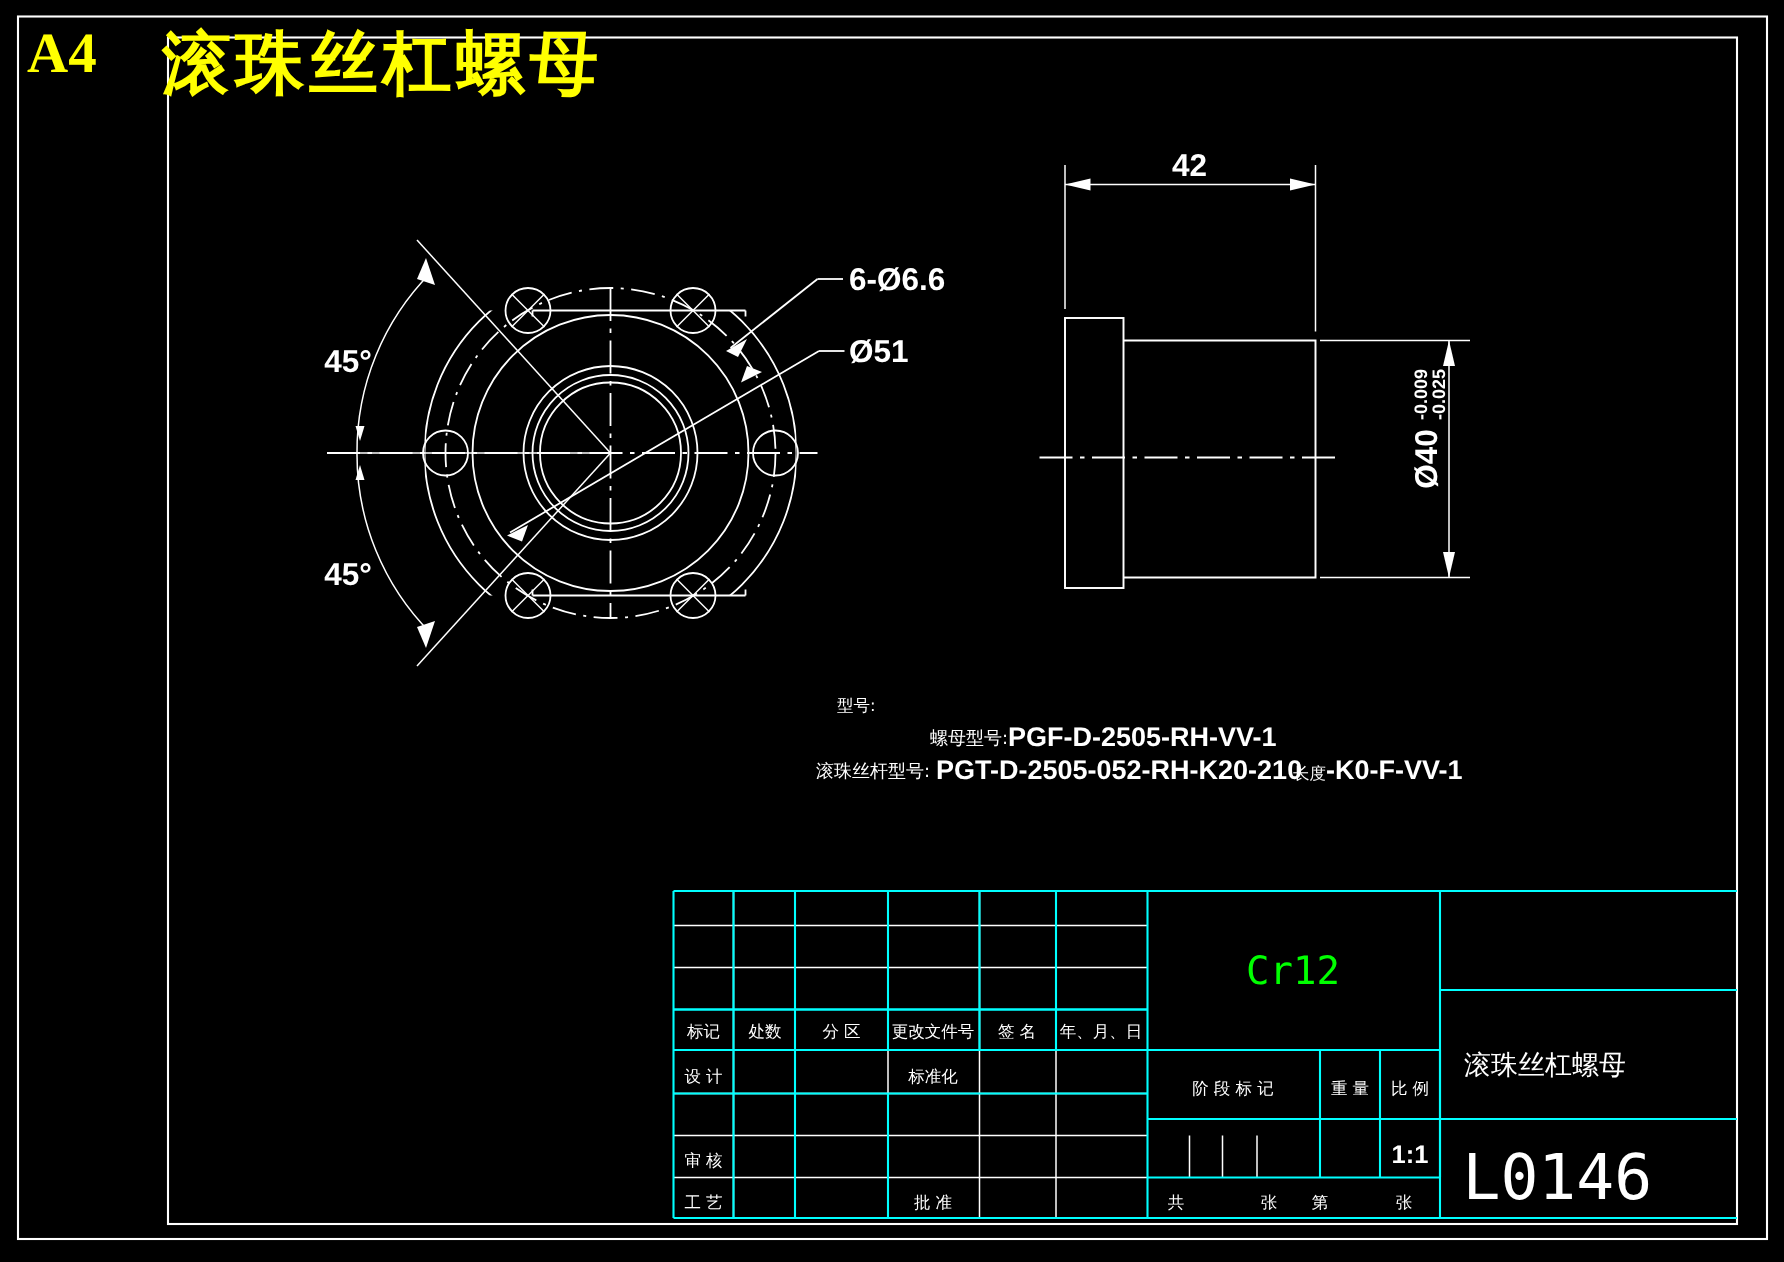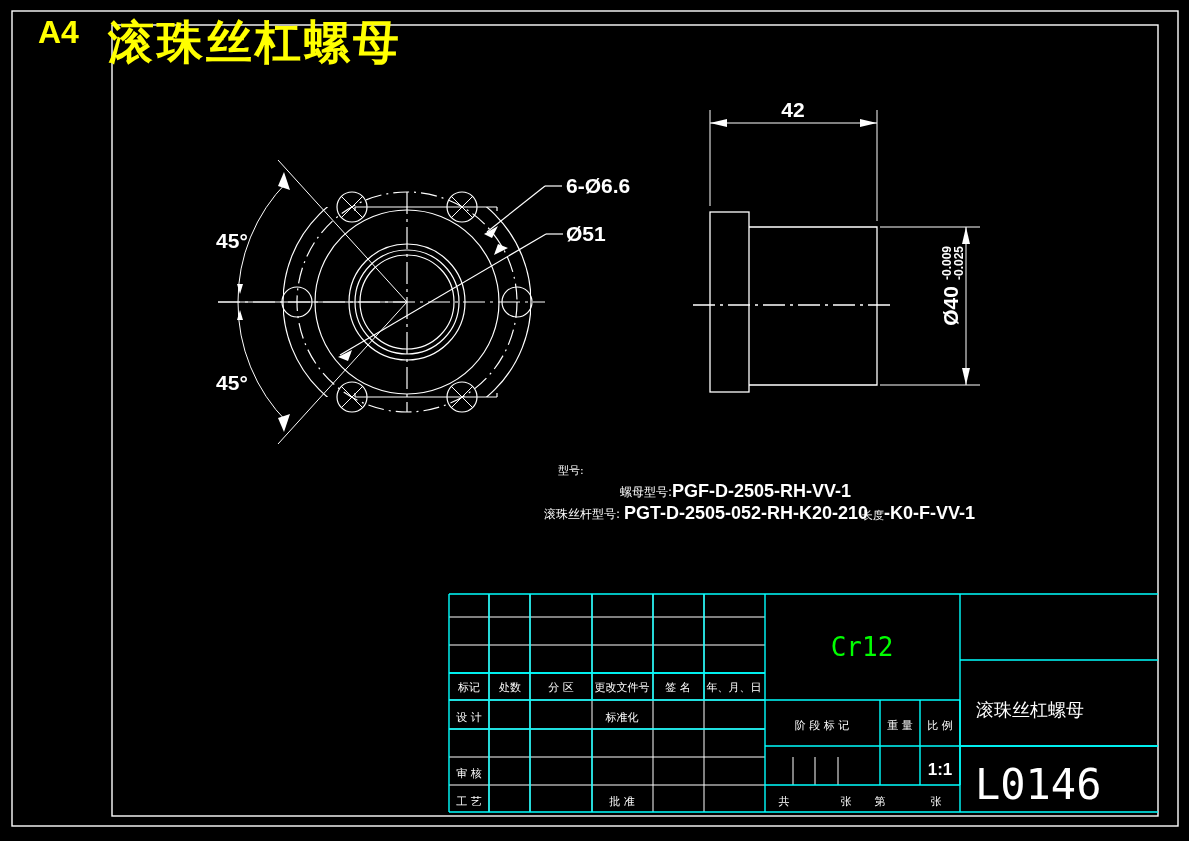--- a/index.html
+++ b/index.html
@@ -26,23 +26,22 @@
   }
   .ttl {
     position: absolute;
     color: #ffff00;
     font-weight: bold;
     white-space: nowrap;
   }
   #sheet-size-label {
     left: 18px;
     top: 14px;
-    font-size: 32px;
-    font-family: Liberation Sans, sans-serif;
-    margin-left: 20px;
+    font-size: 38px;
+    font-family: Liberation Serif, serif;
   }
   #drawing-title-label {
     left: 108px;
     top: 12px;
     font-size: 46px;
     font-family: "DejaVu Sans", sans-serif;
     letter-spacing: 3px;
   }
 </style>
 </head>

